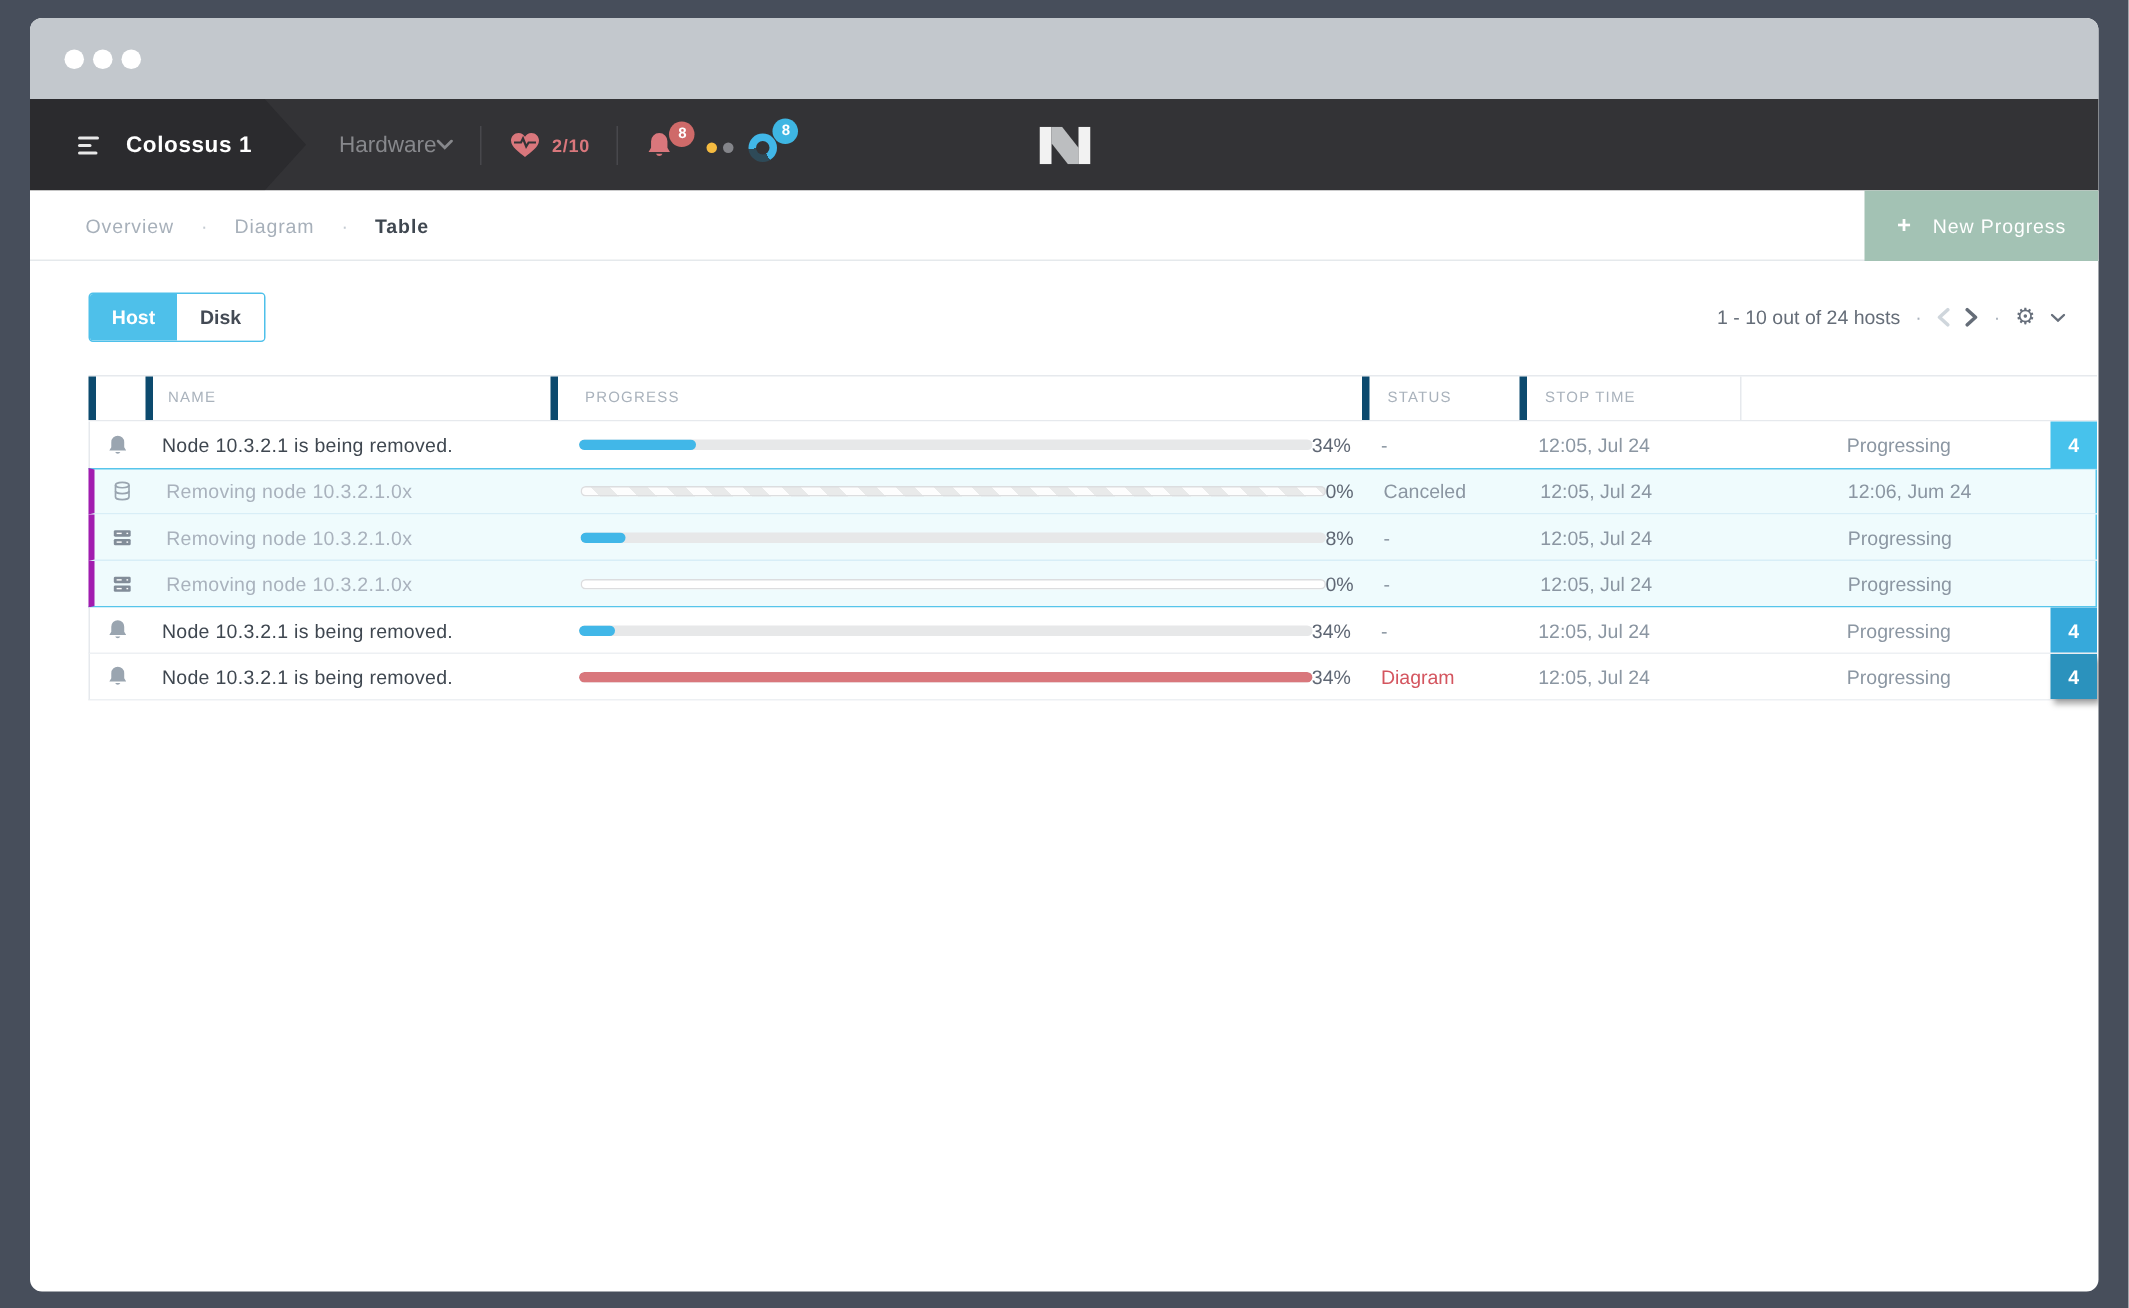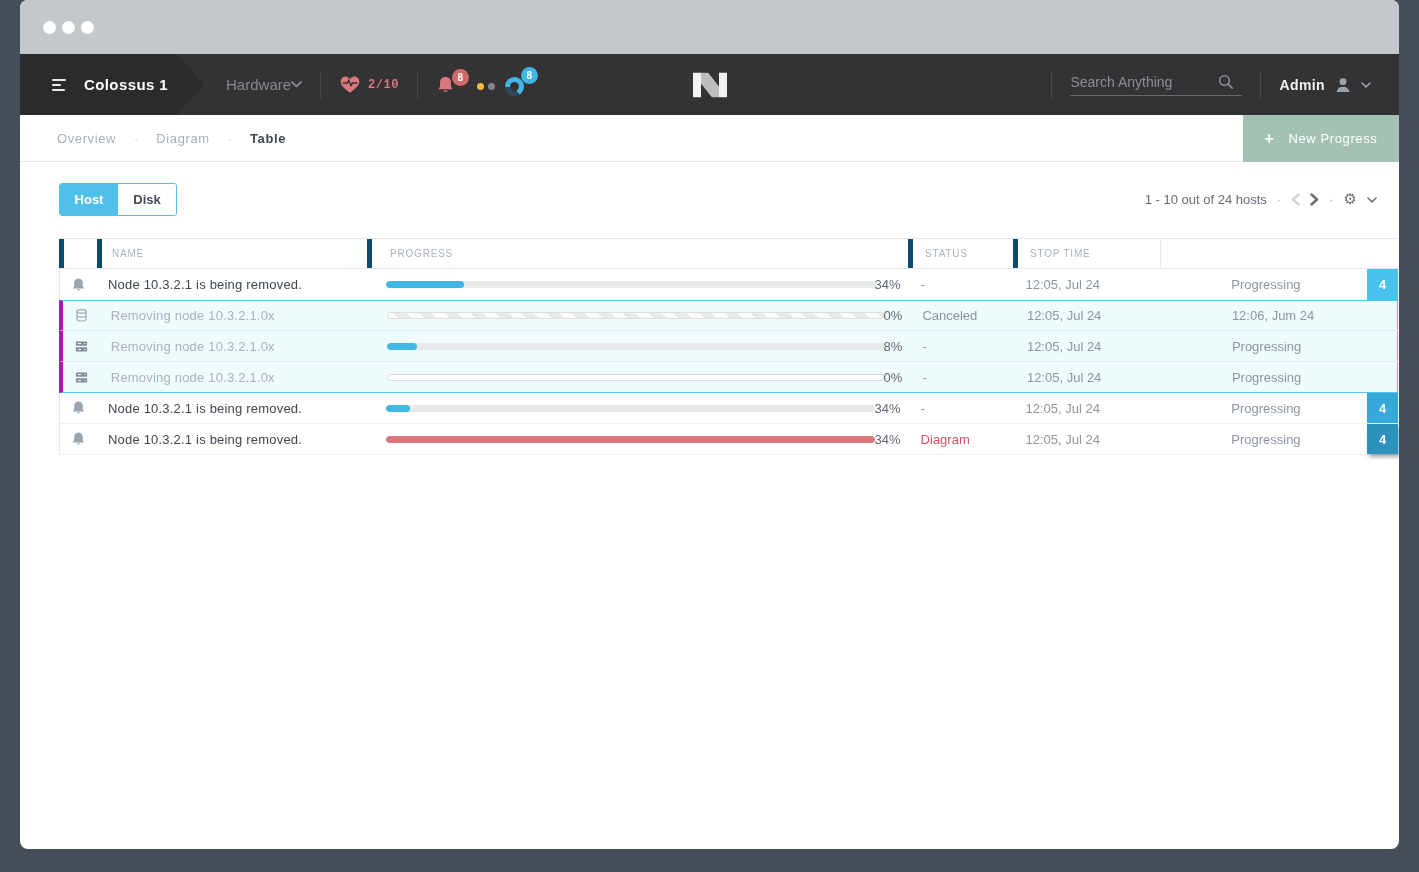--- a/index.html
+++ b/index.html
@@ -1,39 +1,39 @@
 <!DOCTYPE html>
 <html><head>
 <meta charset="utf-8">
 <style>
   * { box-sizing: border-box; margin: 0; padding: 0; }
   html,body { width:1419px; height:872px; overflow:hidden; }
   body { background:#474e5b; font-family:"Liberation Sans", sans-serif; }
 
-  .window { position:absolute; left:20px; top:0; width:1379px; height:849px;
+  .window { position:absolute; left:20px; top:12px; width:1379px; height:849px;
             border-radius:8px; overflow:hidden; background:#fff; display:flex; flex-direction:column; }
 
   
   .titlebar { height:54px; background:#c3c8cd; display:flex; align-items:center; padding-left:23px; flex:none; }
   .titlebar .dot { width:13px; height:13px; border-radius:50%; background:#fff; margin-right:6px; }
 
   
   .appbar { height:61px; background:#333336; display:flex; align-items:center; position:relative; flex:none; color:#9a9b9e; }
   .brand-wrap { height:100%; display:flex; align-items:center; padding:0 36px 0 32px; position:relative; flex:none;
                 background:#2b2b2e; clip-path:polygon(0 0, 85% 0, 100% 50%, 85% 100%, 0 100%); }
   .hamburger { width:16px; height:12px; display:flex; flex-direction:column; justify-content:space-between; margin-right:16px; cursor:pointer; }
   .hamburger i { display:block; height:2px; background:#e8e8e8; border-radius:1px; }
   .hamburger i:nth-child(1){ width:14px; } .hamburger i:nth-child(2){ width:9px; } .hamburger i:nth-child(3){ width:13px; }
   .brand { color:#fff; font-size:15px; font-weight:bold; letter-spacing:.4px; white-space:nowrap; }
 
   .nav-item { display:flex; align-items:center; margin-left:22px; color:#87888c; font-size:15px; cursor:pointer; }
   .vsep { width:1px; height:26px; background:#48484c; margin:0 18px; }
 
   .hstat { display:flex; align-items:center; gap:7px; cursor:pointer; }
-  .hstat .val { color:#d9777c; font-size:12px; font-weight:bold; letter-spacing:.5px;font-family:Liberation Mono, monospace; }
+  .hstat .val { color:#d9777c; font-size:12px; font-weight:bold; letter-spacing:.5px; }
 
   .icon-badge-group { position:relative; display:flex; align-items:flex-start; cursor:pointer; }
   .count-badge-hdr { min-width:17px; height:17px; border-radius:50%; color:#fff; font-size:10px; font-weight:bold;
                      display:flex; align-items:center; justify-content:center; margin-left:-3px; margin-top:-6px; }
   .badge-red { background:#cf6a69; }
   .badge-blue { background:#3eb6e3; }
   .mini-dots { display:flex; gap:4px; margin:4px 10px 0 8px; }
   .mini-dots i { width:7px; height:7px; border-radius:50%; display:block; }
   .dot-yellow { background:#f5bb40; } .dot-gray { background:#84858a; }
 
@@ -170,41 +170,20 @@
     </div>
 
     <div class="logo">
       <svg width="34" height="25" viewBox="0 0 34 25">
         <polygon points="0,0 8,0 8,25 0,25" fill="#f2f2f2"></polygon>
         <polygon points="8,0 15,0 26,14 26,25 19,25 8,11" fill="#bcbec0"></polygon>
         <polygon points="26,0 34,0 34,25 26,25" fill="#f2f2f2"></polygon>
       </svg>
     </div>
 
-    <div class="hdr-right">
-      <span class="vsep"></span>
-      <div class="search-box">
-        <input type="text" placeholder="Search Anything" style="">
-        <svg width="16" height="16" viewBox="0 0 16 16">
-          <circle cx="6.5" cy="6.5" r="4.8" fill="none" stroke="#8b8d91" stroke-width="1.6"></circle>
-          <line x1="10.2" y1="10.2" x2="14.2" y2="14.2" stroke="#8b8d91" stroke-width="1.8" stroke-linecap="round"></line>
-        </svg>
-      </div>
-      <span class="vsep"></span>
-      <div class="user-menu">
-        <span class="user-name">Admin</span>
-        <svg width="18" height="18" viewBox="0 0 16 16">
-          <circle cx="8" cy="5" r="3.1" fill="#9aa1a8"></circle>
-          <path d="M2.3 14.2c.5-3.1 2.6-4.7 5.7-4.7s5.2 1.6 5.7 4.7z" fill="#9aa1a8"></path>
-        </svg>
-        <svg width="10" height="6" viewBox="0 0 10 6">
-            <polyline points="1,1 5,4.8 9,1" fill="none" stroke="#9aa1a8" stroke-width="1.6" stroke-linecap="round"></polyline>
-          </svg>
-      </div>
-    </div>
   </div>
 
   <div class="tabbar">
     <span class="tab">Overview</span>
     <span class="tab-dot">·</span>
     <span class="tab">Diagram</span>
     <span class="tab-dot">·</span>
     <span class="tab active">Table</span>
     <button class="new-progress-btn">
       <span class="plus">+</span>

